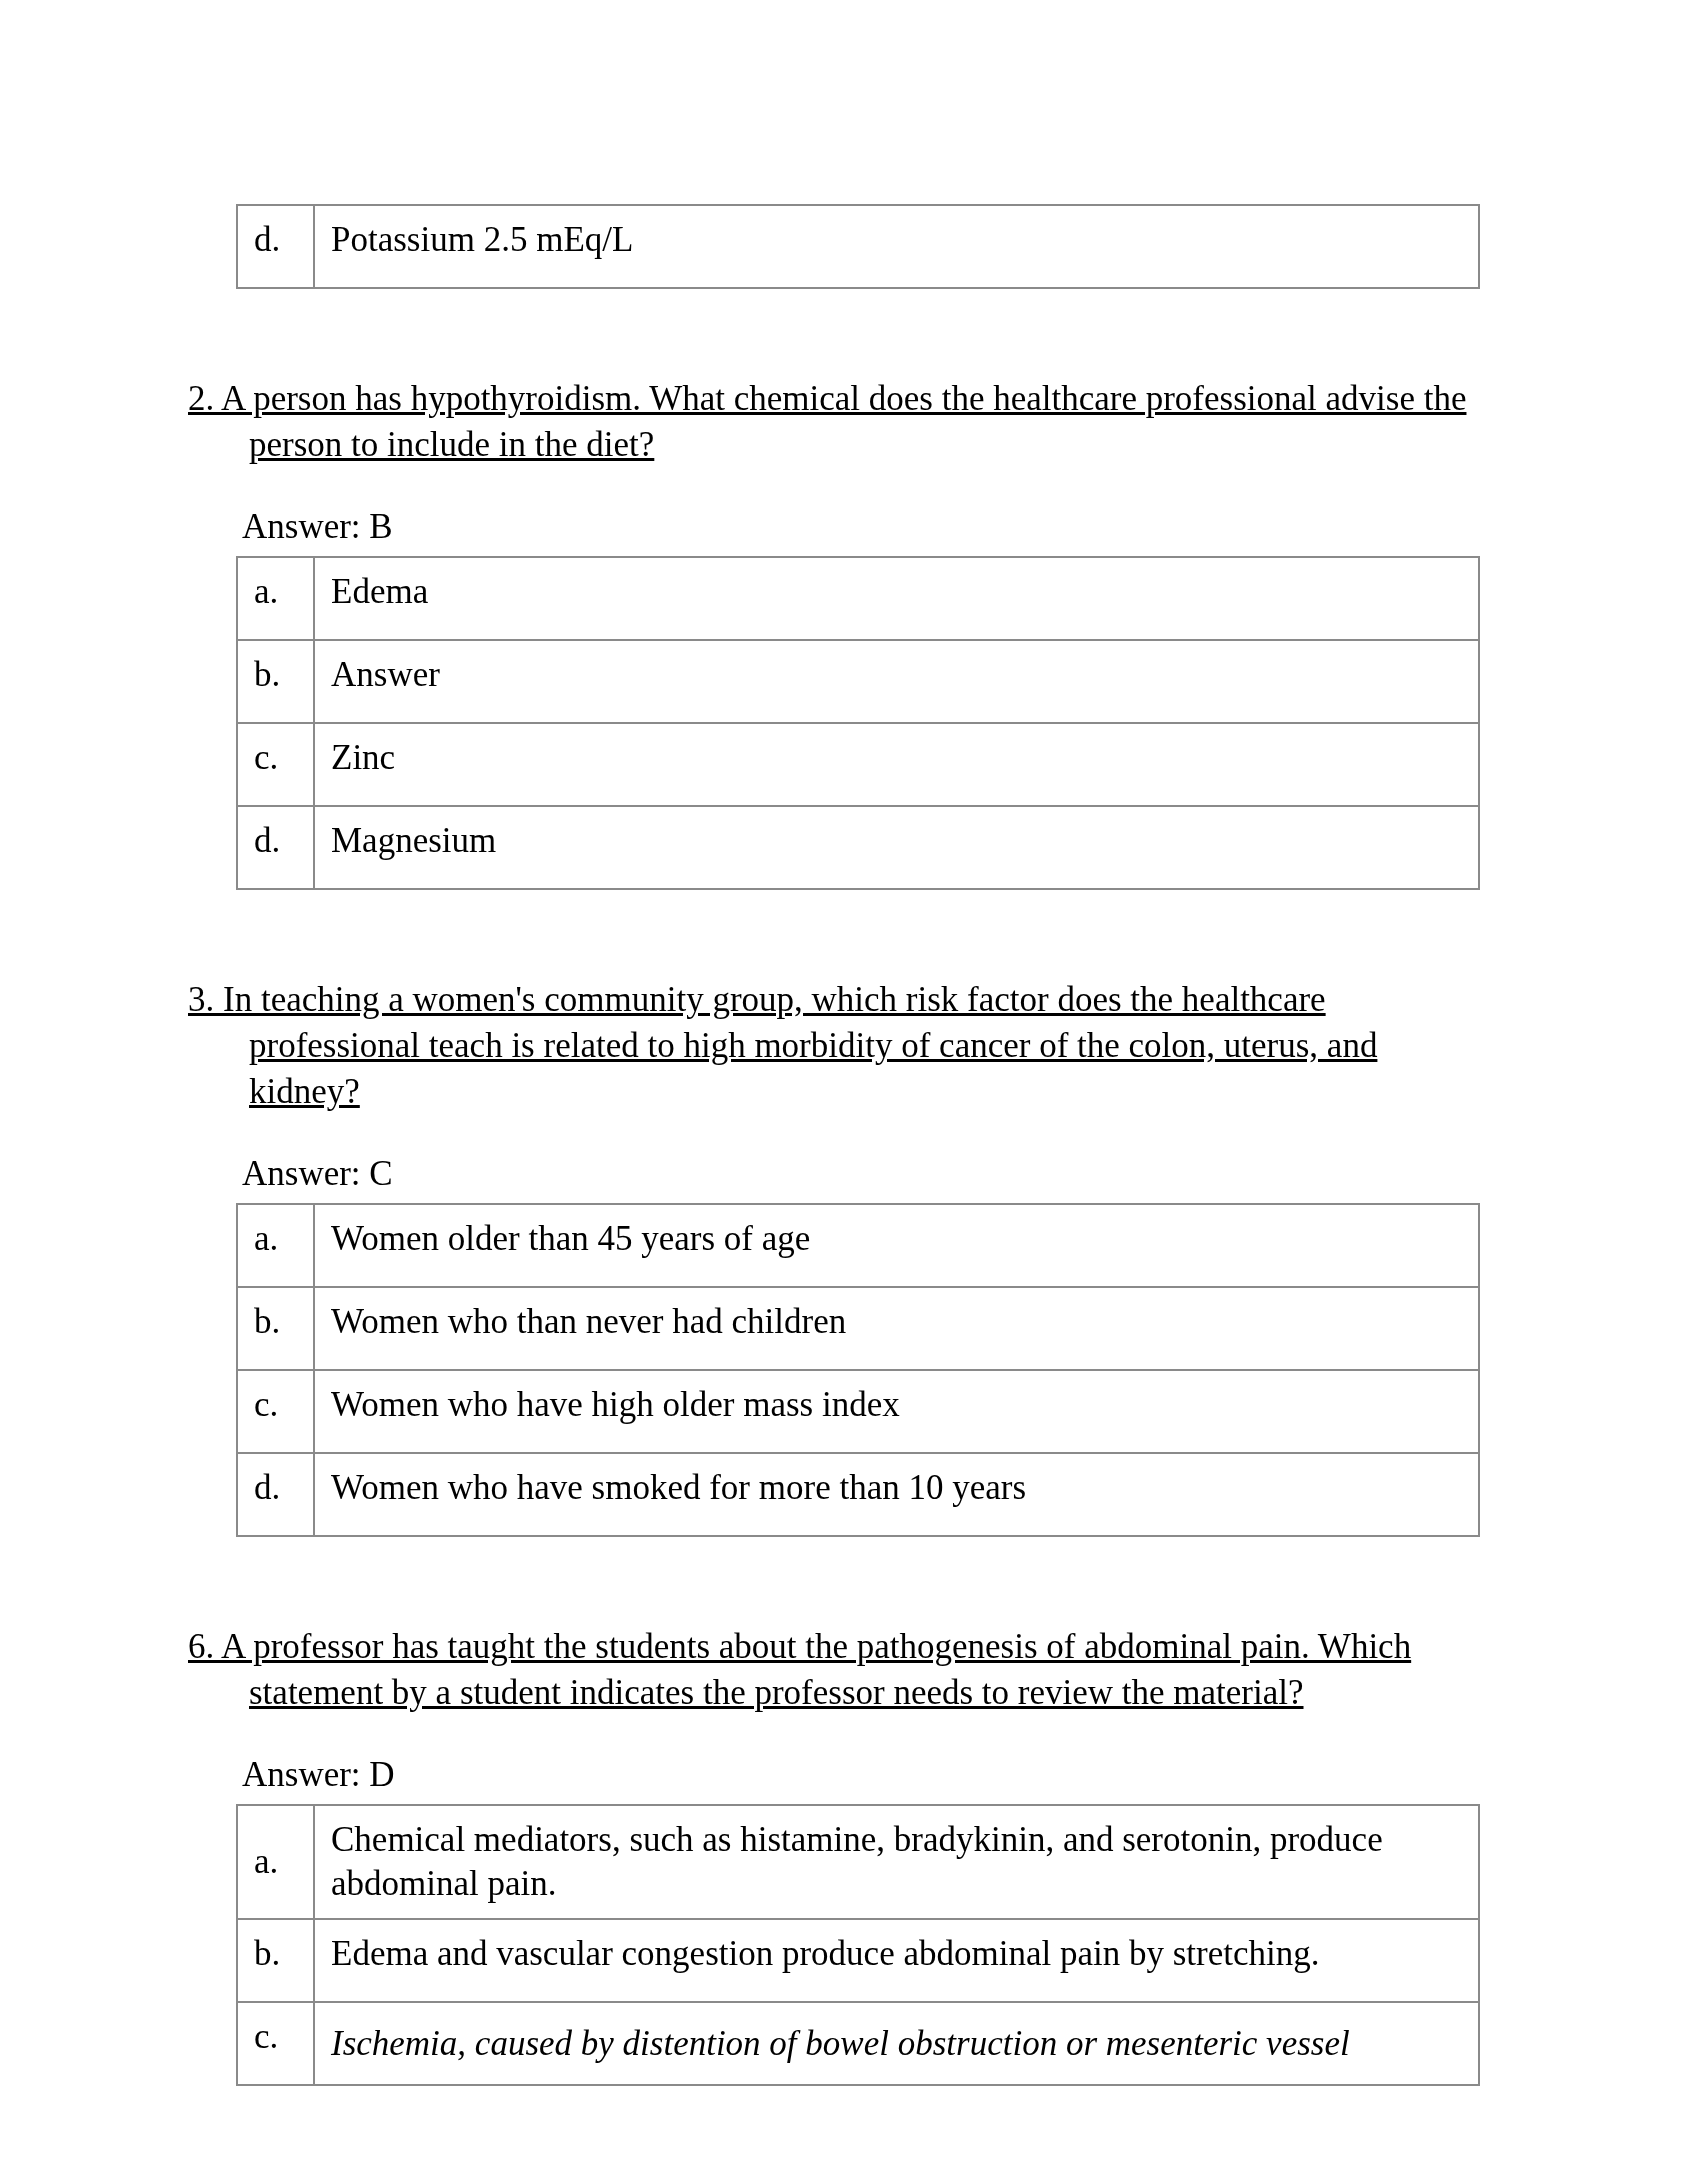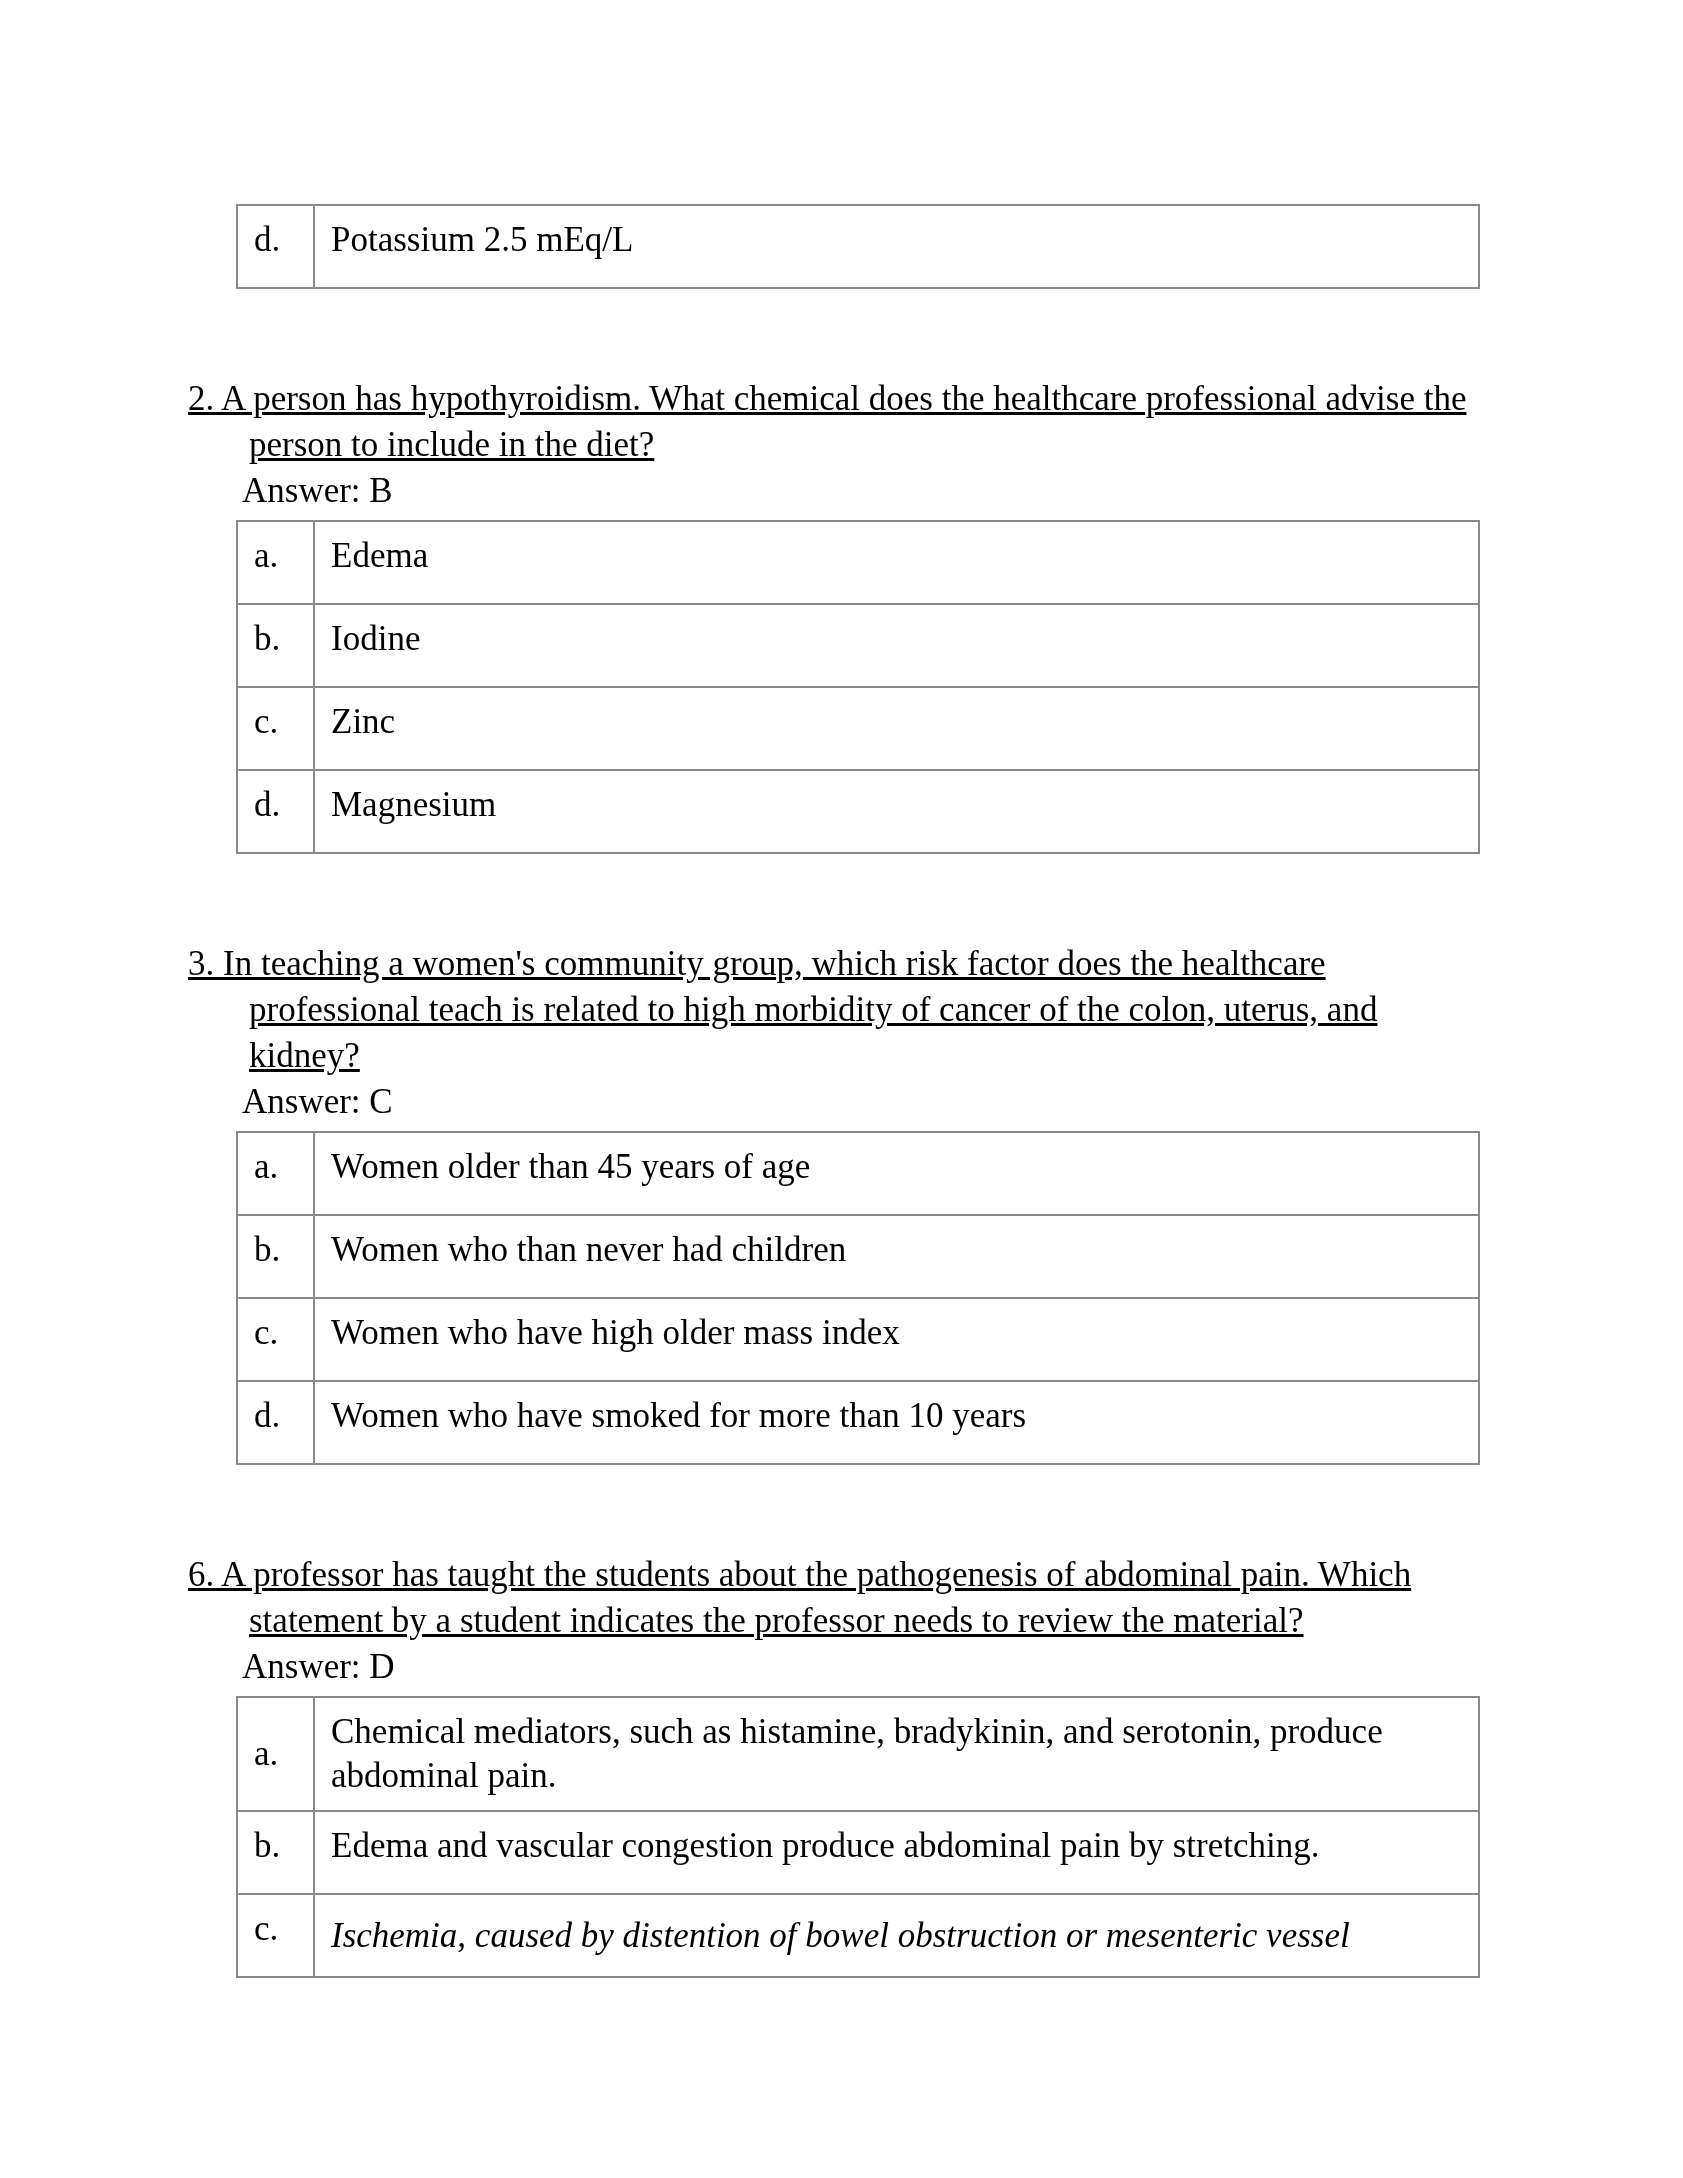--- a/index.html
+++ b/index.html
@@ -23,20 +23,21 @@
   .q-block { margin-top: 87px; }
   .q-block.first { margin-top: 0; }
   .q-text {
     width: 1287px;
     padding-left: 61px;
     text-indent: -61px;
     text-decoration: underline;
   }
   .q-answer {
     padding-left: 54px;
+    margin-top: 36px;
   }
   table.options {
     border-collapse: collapse;
     margin-left: 48px;
     margin-top: 6px;
     width: 1244px;
     table-layout: fixed;
   }
   table.options td {
     border: 2px solid #8a8a8a;
@@ -69,21 +70,21 @@
     <div class="q-text">2. A person has hypothyroidism. What chemical does the healthcare professional advise the person to include in the diet?</div>
     <div class="q-answer">Answer: B</div>
     <table class="options">
       <tbody>
           <tr>
         <td class="letter">a.</td>
         <td>Edema</td>
       </tr>
       <tr>
         <td class="letter">b.</td>
-        <td>Iodine</td>
+        <td>Answer</td>
       </tr>
       <tr>
         <td class="letter">c.</td>
         <td>Zinc</td>
       </tr>
       <tr>
         <td class="letter">d.</td>
         <td>Magnesium</td>
       </tr>
     </tbody>

